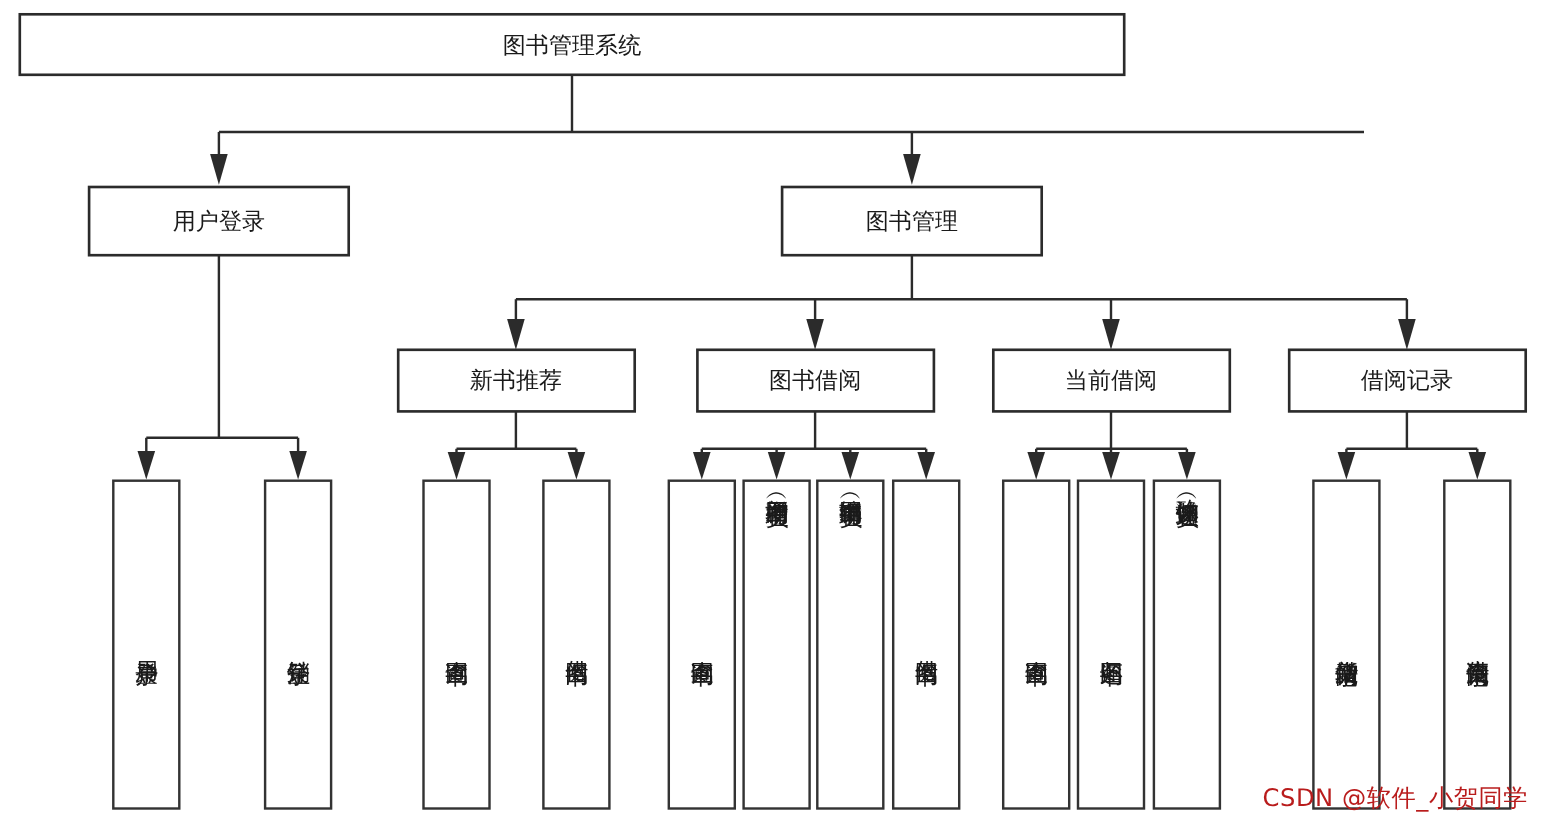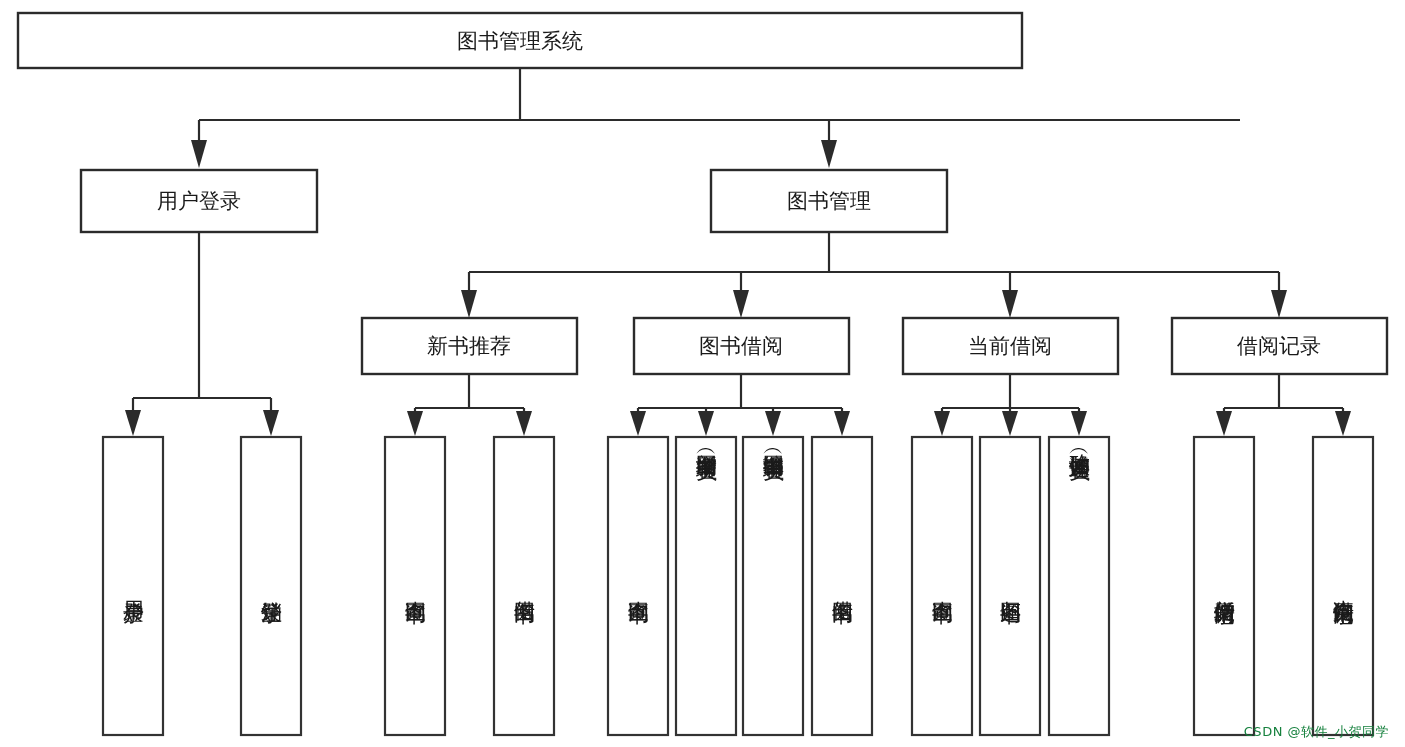--- a/index.html
+++ b/index.html
@@ -54,22 +54,22 @@
     font-size: 21px;
     fill: #1a1a1a;
     text-anchor: middle;
     dominant-baseline: middle;
   }
   .watermark-text {
     position: absolute;
     right: 16px;
     bottom: 6px;
     font-family: "DejaVu Sans", "Liberation Sans", sans-serif;
-    font-size: 13px;
-    color: #15803d;
+    font-size: 22px;
+    color: #b91c1c;
     letter-spacing: 0.5px;
     white-space: nowrap;
     pointer-events: none;
   }
   .vlabel-wrap {
     position: absolute;
     display: flex;
     align-items: center;
     justify-content: center;
     pointer-events: none;

